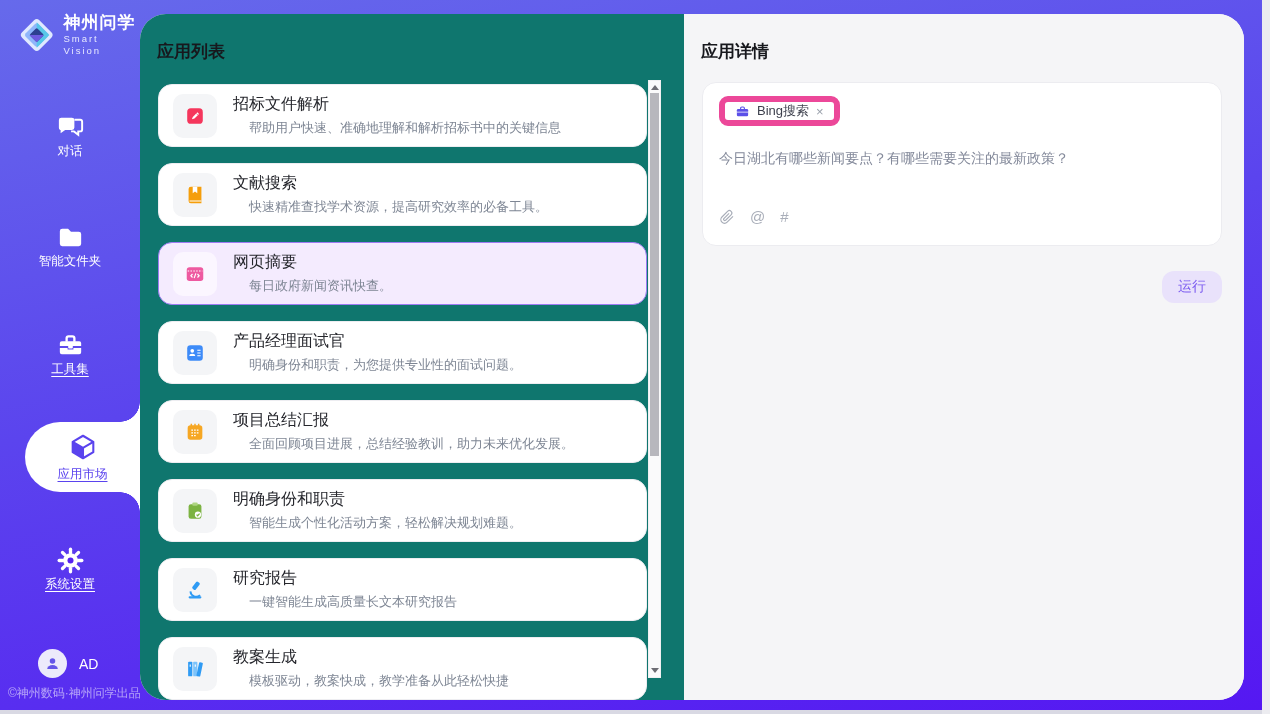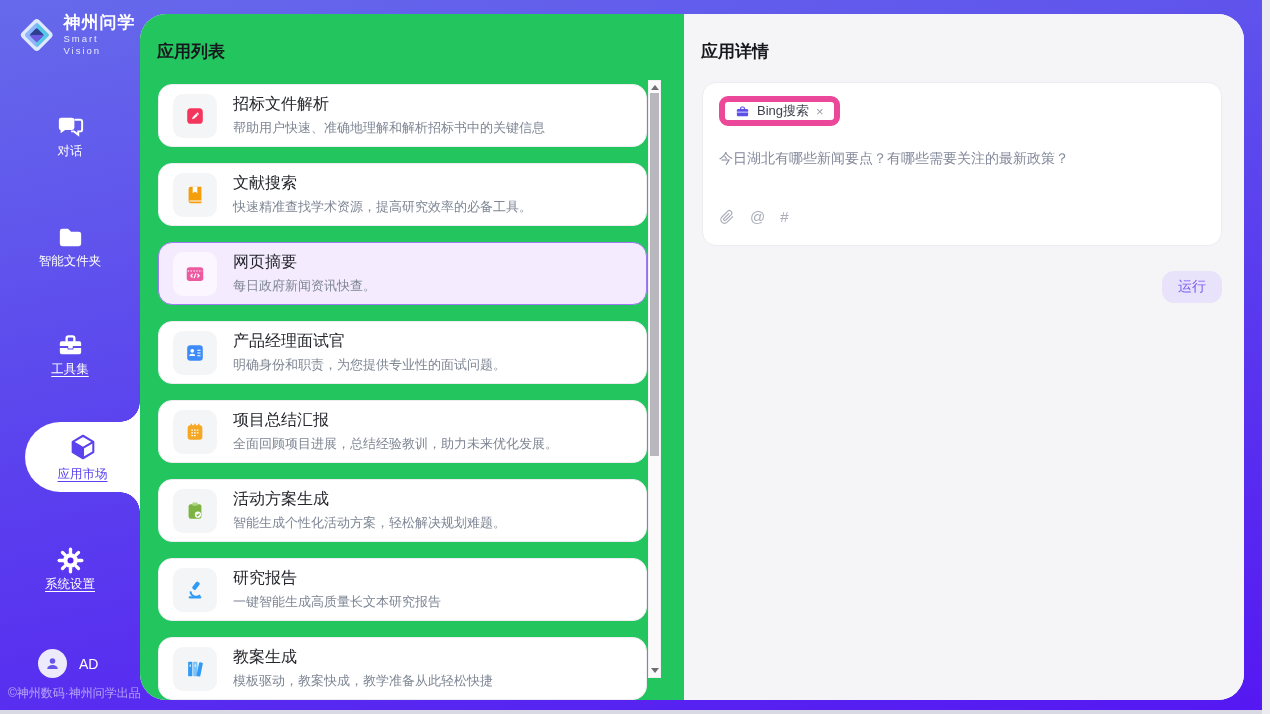--- a/index.html
+++ b/index.html
@@ -23,31 +23,31 @@
   .tab-active::after { content:""; position:absolute; right:0; bottom:-20px; width:20px; height:20px;
     background:radial-gradient(circle 20px at 0 100%, rgba(0,0,0,0) 19.5px, #fff 20px); }
   .tab-inner { width:100%; height:100%; display:flex; flex-direction:column; align-items:center; justify-content:center; gap:4px; }
   .tab-inner .lbl { color:#5a43ee; font-size:12.5px; text-decoration:underline; text-underline-offset:3px; }
   .user-row { position:absolute; left:38px; top:649px; display:flex; align-items:center; gap:12px; }
   .avatar { width:29px; height:29px; border-radius:50%; background:#eceafb; display:flex; align-items:center; justify-content:center; }
   .user-name { color:#fff; font-size:14px; }
   .copyright { position:absolute; left:8px; top:685px; color:rgba(255,255,255,.55); font-size:12px; white-space:nowrap; }
   
   .main { position:absolute; left:140px; top:14px; width:1104px; height:686px; background:#fff; border-radius:26px; overflow:hidden; display:flex; z-index:1; }
-  .pane-left { width:544px; position:relative; background:#22c55e; }
+  .pane-left { width:544px; position:relative; background:#0f766e; }
   .pane-title { position:absolute; top:26px; left:17px; font-size:17px; font-weight:bold; color:#17181d; }
   .cards { position:absolute; left:18px; top:70px; width:489px; }
   .card { height:63px; border:1px solid #ededf1; border-radius:14px; margin-bottom:16px; background:#fff;
     display:flex; align-items:center; padding:0 14px; gap:16px; cursor:pointer; }
   .card.selected { background:#f4ebfe; border-color:#9d7bf2; }
   .tile { width:44px; height:44px; border-radius:10px; background:#f4f5f7; flex:0 0 44px; display:flex; align-items:center; justify-content:center; }
   .card.selected .tile { background:#fbf6ff; }
   .card-meta { display:flex; flex-direction:column; gap:4px; }
   .card-title { font-size:16px; font-weight:normal; color:#25262c; }
-  .card-desc { font-size:13px; color:#7e8694; }
+  .card-desc { font-size:13px; color:#7e8694;margin-left:16px; }
   
   .sb { position:absolute; left:508px; top:66px; width:13px; height:598px; background:#fafafb; border:1px solid #f0f0f2; }
   .sb-thumb { position:absolute; left:1px; top:12px; width:9px; height:363px; background:#b7b7bd; }
   .sb-up,.sb-down { position:absolute; left:2px; width:0; height:0; border-left:4px solid transparent; border-right:4px solid transparent; }
   .sb-up { top:4px; border-bottom:5px solid #6d6d74; }
   .sb-down { bottom:4px; border-top:5px solid #6d6d74; }
   
   .pane-right { flex:1; background:#f5f5f7; position:relative; }
   .detail-card { position:absolute; left:18px; top:68px; right:22px; height:164px; background:#fff; border:1px solid #ececf0; border-radius:14px; padding:13px 16px; }
   .tool-tag { display:inline-flex; align-items:center; gap:7px; height:30px; padding:0 10px; border:6px solid #ec4899; border-radius:9px; background:#fff; }
@@ -230,21 +230,21 @@
       <div class="card">
         <div class="tile">
           <svg width="22" height="22" viewBox="0 0 24 24">
             <rect x="5" y="4.5" width="14" height="16" rx="2.5" fill="#7cb342"></rect>
             <rect x="9" y="2.8" width="6" height="3.6" rx="1.4" fill="#aed581"></rect>
             <circle cx="15.2" cy="16" r="3.4" fill="#fff"></circle>
             <path d="M13.7 16 l1.2 1.2 2.1 -2.3" stroke="#7cb342" stroke-width="1.3" fill="none"></path>
           </svg>
         </div>
         <div class="card-meta">
-          <div class="card-title">活动方案生成</div>
+          <div class="card-title">明确身份和职责</div>
           <div class="card-desc">智能生成个性化活动方案，轻松解决规划难题。</div>
         </div>
       </div>
 
       <div class="card">
         <div class="tile">
           <svg width="22" height="22" viewBox="0 0 24 24">
             <rect x="11" y="2.5" width="4.6" height="9.5" rx="1.5" transform="rotate(38 13 7)" fill="#2f9bf4"></rect>
             <path d="M7 13.5 a6.2 6.2 0 0 0 10.5 4" stroke="#2f9bf4" stroke-width="2" fill="none"></path>
             <rect x="5" y="18.8" width="14" height="2.4" rx="1.2" fill="#2f9bf4"></rect>

